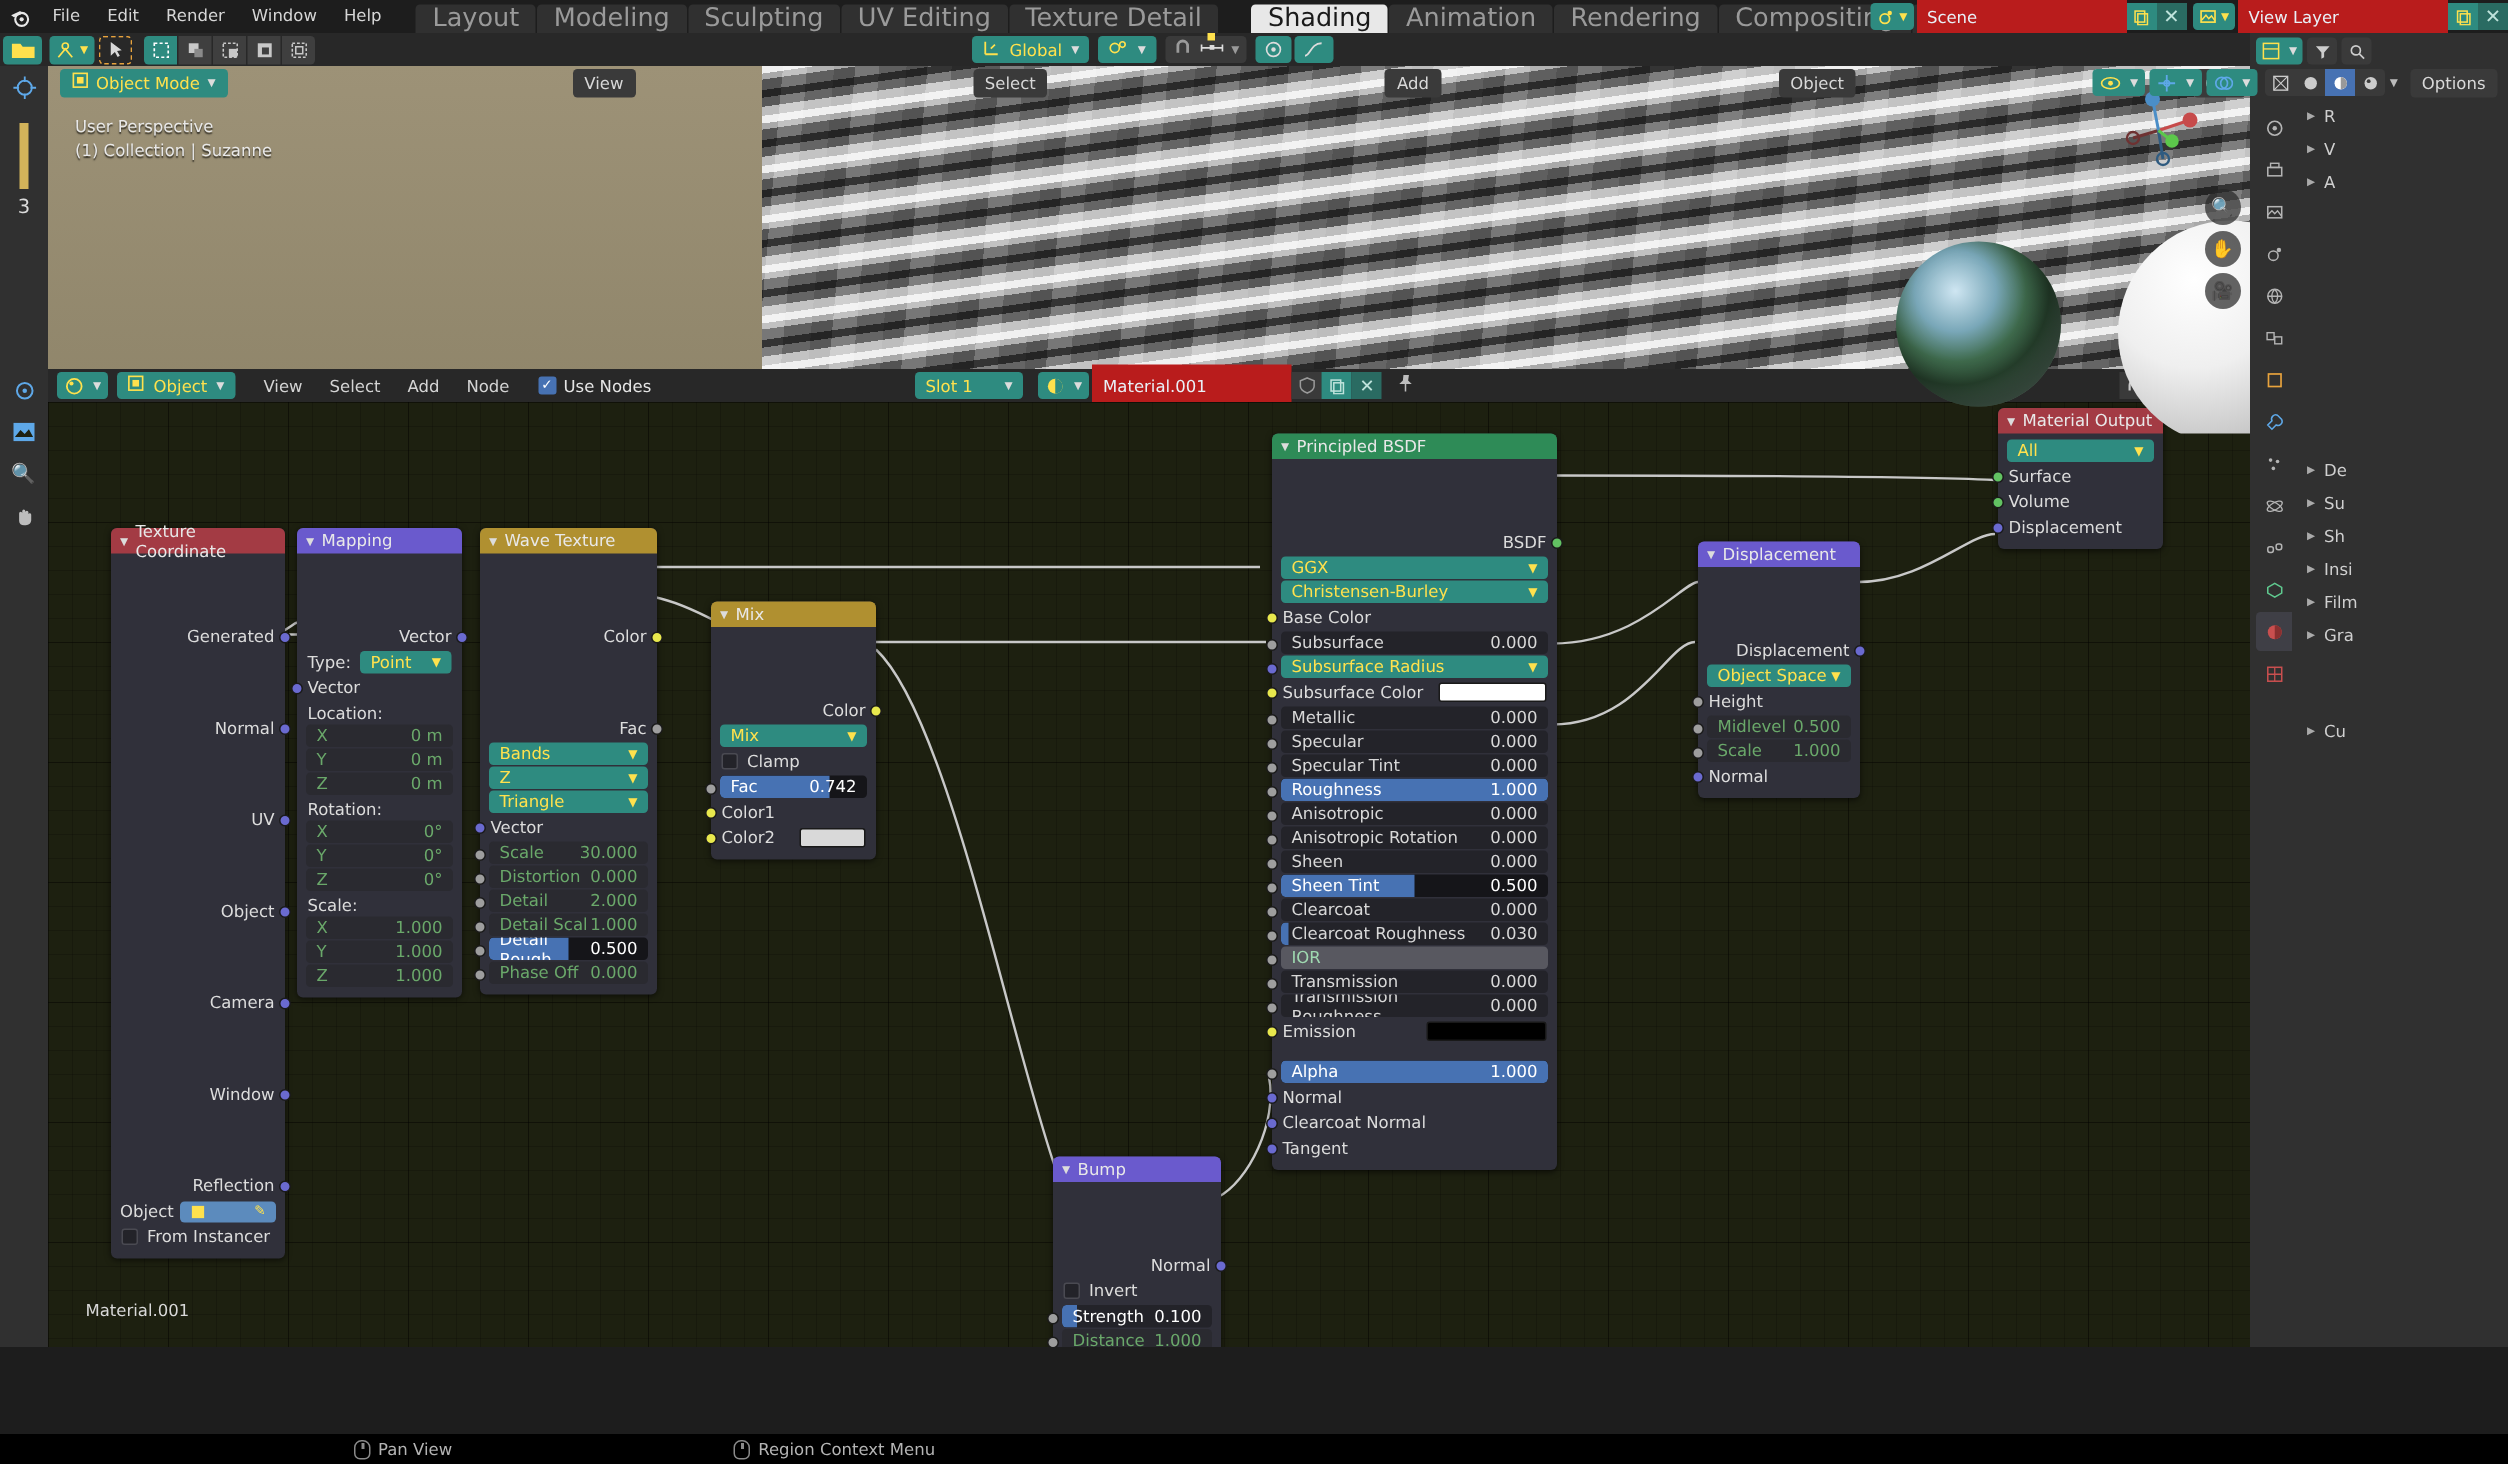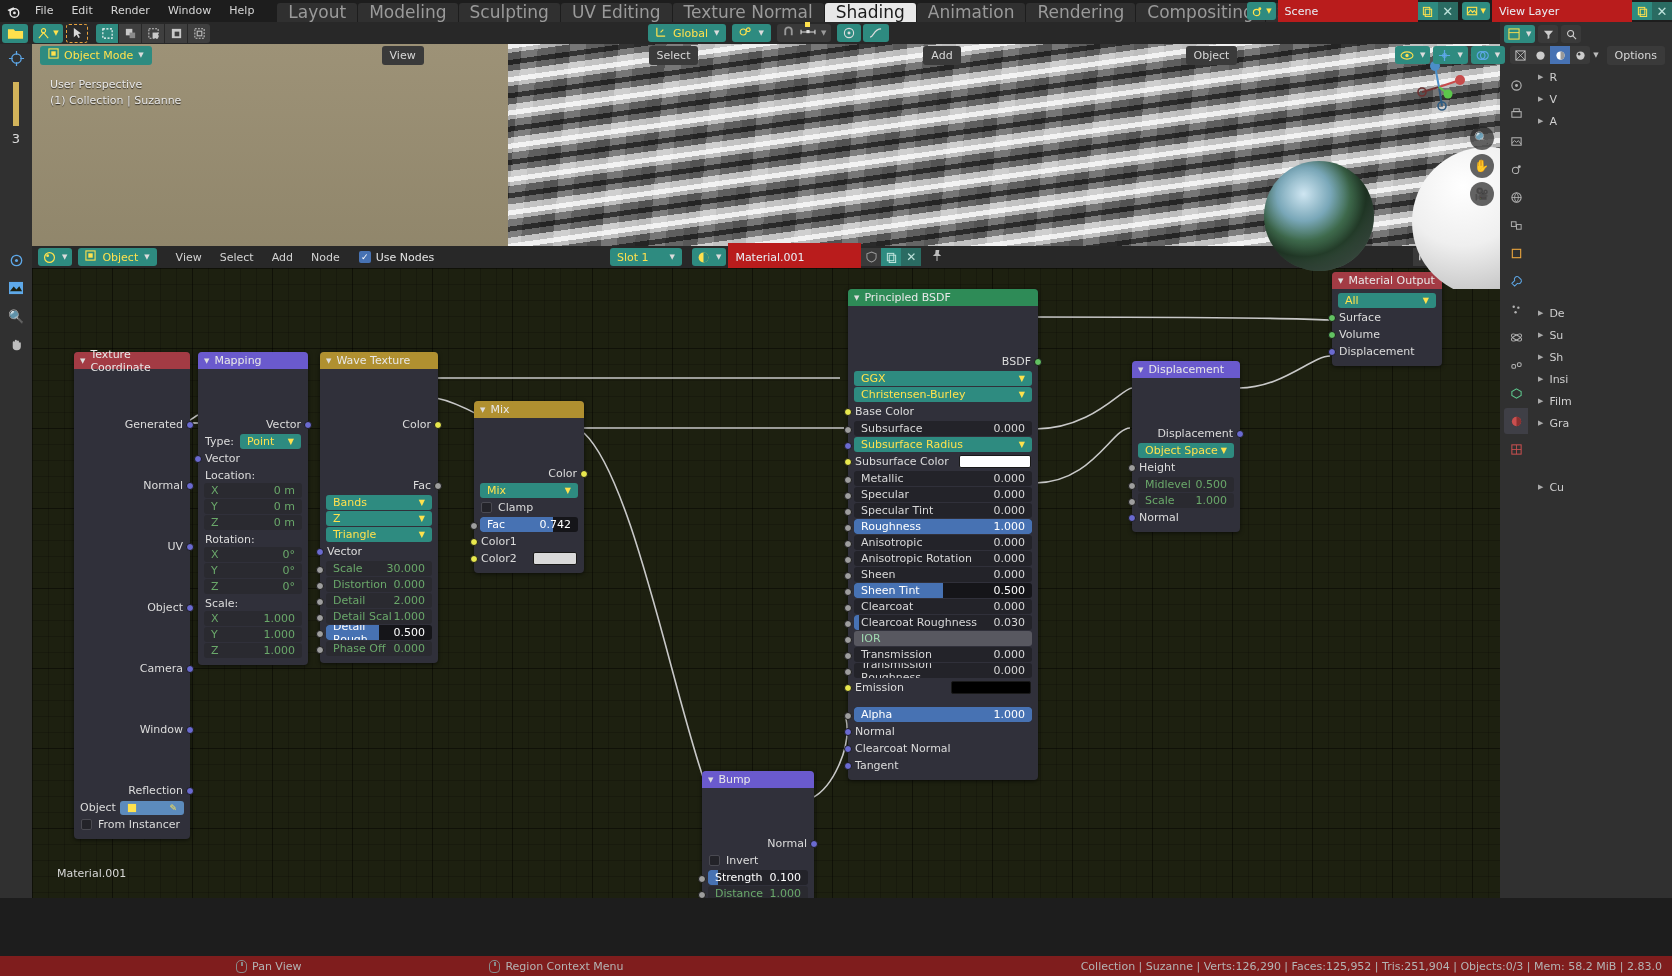--- a/index.html
+++ b/index.html
@@ -24,21 +24,21 @@
   }
   .menu-item {
     padding: 0 9px; height: 22px; line-height: 22px; color: #d6d6d6; font-size: 11px;
   }
   .ws-tabs { display: flex; align-items: flex-end; height: 22px; margin-left: 14px; }
   .ws-tab {
     padding: 0 11px; height: 19px; line-height: 19px; font-size: 17px;
     color: #9a9a9a; background: #303030; margin-right: 1px;
     border-radius: 3px 3px 0 0;
   }
-  .ws-tab.active { background: #e8e8e8; color: #1a1a1a; }
+  .ws-tab.active { background: #e8e8e8; color: #1a1a1a; margin-left: 21px; }
   .ws-plus { width: 22px; text-align: center; color: #b4b4b4; font-size: 14px; line-height:19px;}
   .topbar-right { position: absolute; right: 0; top: 0; height: 22px; display: flex; align-items: center; }
   .pill {
     height: 18px; display: flex; align-items: center; background: #2e8b80;
     border-radius: 3px; margin-right: 2px; padding: 0 4px; color: #e8e8e8;
   }
   .field-blue {
     height: 18px; background: #b91c1c; color: #e9f0f7; display: flex; align-items: center;
     padding: 14px 7px; font-size: 11px; min-width: 150px;
   }
@@ -238,21 +238,21 @@
     position: absolute; left: 1504px; top: 24px; width: 168px; height: 20px;
     display: flex; align-items: center; gap: 3px;
   }
   .prop-list { position: absolute; left: 1534px; top: 44px; width: 138px; }
   .prop-row { height: 22px; display: flex; align-items: center; gap: 6px; color: #cfcfcf; font-size: 11px; padding-left: 4px;}
   .prop-row .chev { font-size: 7px; color: #aaa; }
 
   
   .statusbar {
     position: absolute; left: 0; bottom: 0; width: 1672px; height: 20px;
-    background: #7f1d1d; display: flex; align-items: center; color: #b4b4b4; font-size: 11px;
+    background: #000000; display: flex; align-items: center; color: #b4b4b4; font-size: 11px;
   }
   .sb-item { display: flex; align-items: center; gap: 5px; margin-right: 28px; }
   .sb-mouse {
     width: 11px; height: 13px; border: 1px solid #8a8a8a; border-radius: 5px 5px 4px 4px;
     display: inline-block; position: relative;
   }
   .sb-mouse::after { content:""; position:absolute; left:4px; top:1px; width:2px; height:4px; background:#8a8a8a;}
   .sb-right { position: absolute; right: 10px; color: #b4b4b4; font-size: 11px; }
 </style>
 </head>
@@ -272,21 +272,21 @@
     <div class="menu-item">Edit</div>
     <div class="menu-item">Render</div>
     <div class="menu-item">Window</div>
     <div class="menu-item">Help</div>
 
     <div class="ws-tabs">
       <div class="ws-tab">Layout</div>
       <div class="ws-tab">Modeling</div>
       <div class="ws-tab">Sculpting</div>
       <div class="ws-tab">UV Editing</div>
-      <div class="ws-tab">Texture Normal</div>
+      <div class="ws-tab">Texture Detail</div>
       <div class="ws-tab active">Shading</div>
       <div class="ws-tab">Animation</div>
       <div class="ws-tab">Rendering</div>
       <div class="ws-tab">Compositing</div>
       <div class="ws-tab">Scripting</div>
       <div class="ws-plus">+</div>
     </div>
 
     <div class="topbar-right">
       <div class="pill">
@@ -1322,16 +1322,15 @@
     <div style="width:236px;"></div>
     <div class="sb-item">
       <span class="sb-mouse"></span>
       <span>Pan View</span>
     </div>
     <div style="width:160px;"></div>
     <div class="sb-item">
       <span class="sb-mouse"></span>
       <span>Region Context Menu</span>
     </div>
-    <div class="sb-right">Collection | Suzanne | Verts:126,290 | Faces:125,952 | Tris:251,904 | Objects:0/3 | Mem: 58.2 MiB | 2.83.0</div>
   </div>
 
 </div>
 
 </body></html>

